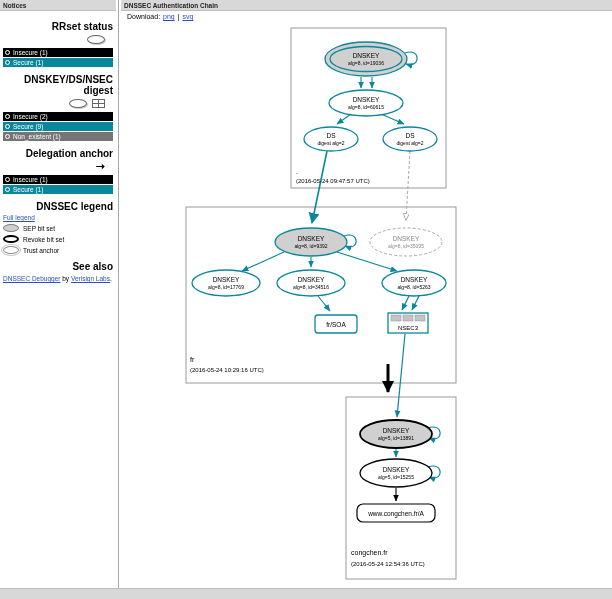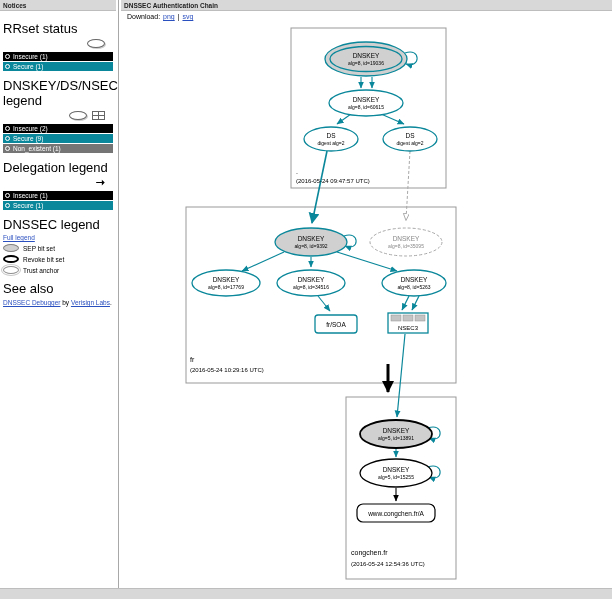--- a/index.html
+++ b/index.html
@@ -11,21 +11,21 @@
     position:absolute;top:0;height:11px;background:#d8d8d8;
     border-bottom:1px solid #bdbdbd;font-size:6.5px;font-weight:bold;color:#222;
     display:flex;align-items:center;padding:0 3px;box-sizing:border-box;
   }
   .topbar-left{left:0;width:116px;}
   .topbar-main{left:121px;right:0;}
   .divider{position:absolute;left:118px;top:0;width:1px;height:589px;background:#a8a8a8;}
   .footer{position:absolute;left:0;bottom:0;width:612px;height:10px;background:#d8d8d8;border-top:1px solid #bdbdbd;}
 
   .sidebar{position:absolute;left:0;top:11px;width:116px;padding:3px 3px;box-sizing:border-box;font-size:6.5px;}
-  .sec-title{display:block;font-size:13px;font-weight:normal;margin:7px 0 2px 0;}
+  .sec-title{display:block;font-size:10px;font-weight:bold;margin:7px 0 2px 0;text-align:right;}
   .icon-row{display:flex;justify-content:flex-end;align-items:center;gap:5px;margin:1px 8px 3px 0;height:11px;}
   .icon-ellipse{width:18px;height:9px;border:1.5px solid #666;border-radius:50%;background:#fff;box-shadow:1px 1px 0 #ccc;box-sizing:border-box;}
   .icon-table{
     width:13px;height:9px;border:1px solid #666;background:#fff;box-sizing:border-box;
     background-image:linear-gradient(to right,transparent 47%,#666 47%,#666 55%,transparent 55%),
                      linear-gradient(to bottom,transparent 42%,#666 42%,#666 54%,transparent 54%);
   }
   .icon-arrow{font-size:11px;font-weight:bold;line-height:9px;}
   .status-row{display:flex;align-items:center;gap:3px;height:9px;margin-bottom:1px;color:#fff;padding:0 2px;font-size:6.5px;}
   .status-insecure{background:#000000;}
@@ -74,39 +74,39 @@
   </div>
   <div class="status-row status-insecure">
     <span class="row-dot"></span>
     <span class="status-label">Insecure (1)</span>
   </div>
   <div class="status-row status-secure">
     <span class="row-dot"></span>
     <span class="status-label">Secure (1)</span>
   </div>
 
-  <span class="sec-title">DNSKEY/DS/NSEC legend</span>
+  <span class="sec-title">DNSKEY/DS/NSEC digest</span>
   <div class="icon-row">
     <span class="icon-ellipse"></span>
     <span class="icon-table"></span>
   </div>
   <div class="status-row status-insecure">
     <span class="row-dot"></span>
     <span class="status-label">Insecure (2)</span>
   </div>
   <div class="status-row status-secure">
     <span class="row-dot"></span>
     <span class="status-label">Secure (9)</span>
   </div>
   <div class="status-row status-nonexistent">
     <span class="row-dot"></span>
     <span class="status-label">Non_existent (1)</span>
   </div>
 
-  <span class="sec-title">Delegation legend</span>
+  <span class="sec-title">Delegation anchor</span>
   <div class="icon-row">
     <span class="icon-arrow">➝</span>
   </div>
   <div class="status-row status-insecure">
     <span class="row-dot"></span>
     <span class="status-label">Insecure (1)</span>
   </div>
   <div class="status-row status-secure">
     <span class="row-dot"></span>
     <span class="status-label">Secure (1)</span>

